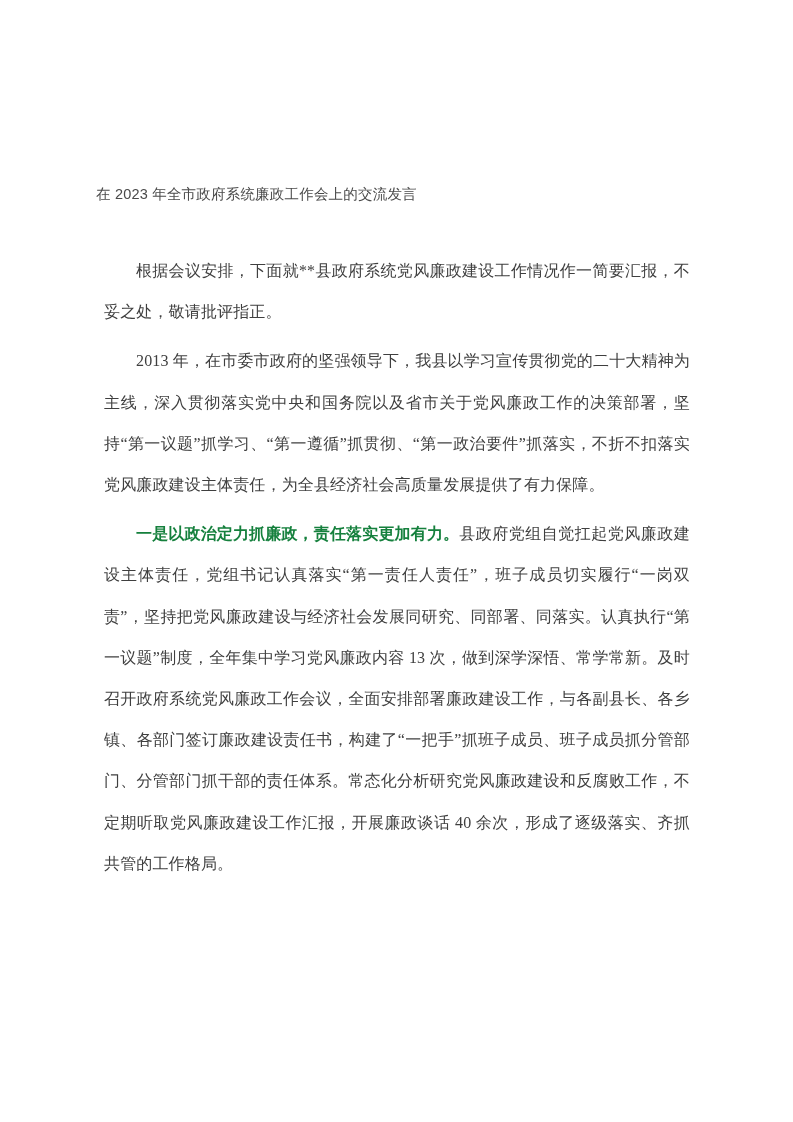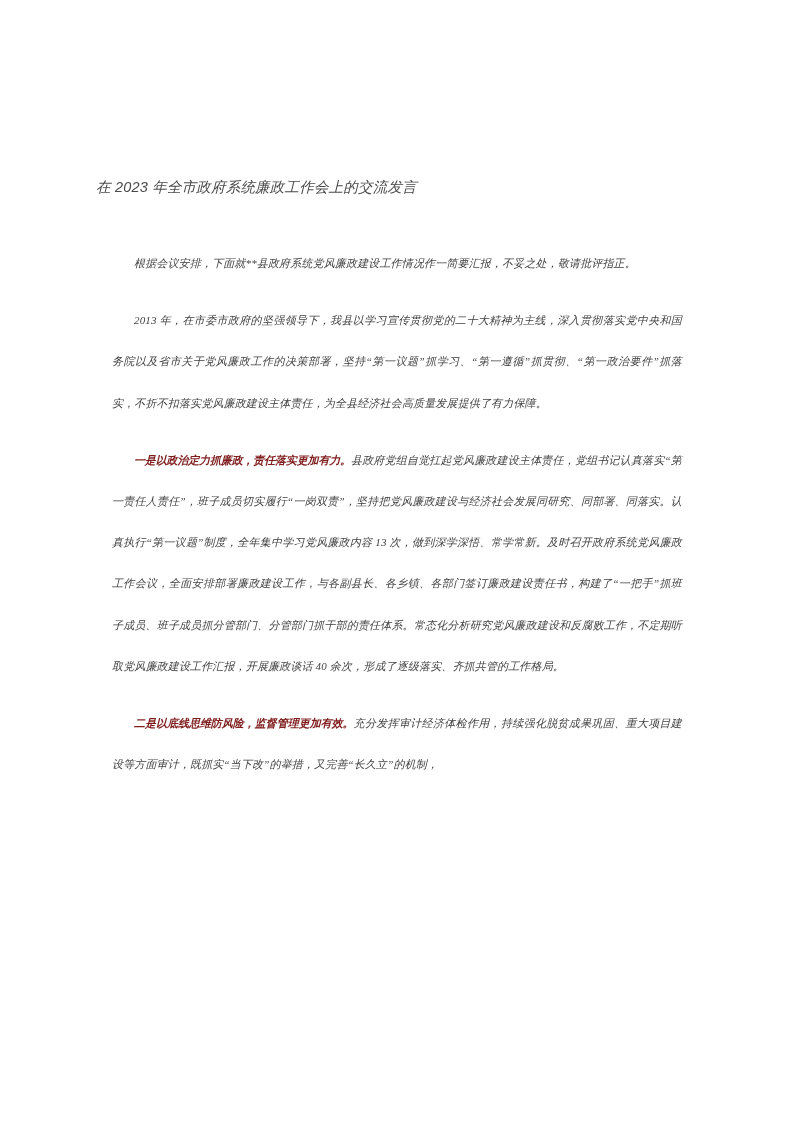--- a/index.html
+++ b/index.html
@@ -11,69 +11,65 @@
     position: relative;
     width: 793px;
     height: 1122px;
     background: #ffffff;
     overflow: hidden;
     font-family: "Liberation Serif", "DejaVu Serif", serif;
   }
   .doc-body {
     position: absolute;
     left: 96px;
-    top: 5px;
+    top: 12px;
     width: 602px;
-    font-style: italic;
   }
   .doc-title {
     font-family: "Liberation Sans", "DejaVu Sans", sans-serif;
     font-size: 14.5px;
     line-height: 20px;
     color: #4a4a4a;
     font-weight: 400;
     margin: 0;
     padding-top: 172px;
     letter-spacing: 0.2px;
     white-space: nowrap;
   }
   .para {
-    font-size: 11px;
+    font-size: 16px;
     line-height: 41.2px;
     color: #3f3f3f;
-    margin: 16px;
+    margin: 8px;
     text-align: justify;
     text-justify: inter-ideograph;
     text-indent: 2em;
     letter-spacing: 0.15px;
   }
   .para.lead {
     margin-top: 46px;
   }
   .para b {
     font-family: "Liberation Sans", "DejaVu Sans", sans-serif;
     font-weight: 700;
-    color: #7f1d1d;
+    color: #15803d;
     letter-spacing: -0.2px;
   }
 </style>
 </head>
 <body>
 
 <div class="page">
   <div class="doc-body">
 
     <h1 class="doc-title">在 2023 年全市政府系统廉政工作会上的交流发言</h1>
 
     <p class="para lead">根据会议安排，下面就**县政府系统党风廉政建设工作情况作一简要汇报，不妥之处，敬请批评指正。</p>
 
     <p class="para">2013 年，在市委市政府的坚强领导下，我县以学习宣传贯彻党的二十大精神为主线，深入贯彻落实党中央和国务院以及省市关于党风廉政工作的决策部署，坚持“第一议题”抓学习、“第一遵循”抓贯彻、“第一政治要件”抓落实，不折不扣落实党风廉政建设主体责任，为全县经济社会高质量发展提供了有力保障。</p>
 
     <p class="para">
       <b>一是以政治定力抓廉政，责任落实更加有力。</b><span>县政府党组自觉扛起党风廉政建设主体责任，党组书记认真落实“第一责任人责任”，班子成员切实履行“一岗双责”，坚持把党风廉政建设与经济社会发展同研究、同部署、同落实。认真执行“第一议题”制度，全年集中学习党风廉政内容 13 次，做到深学深悟、常学常新。及时召开政府系统党风廉政工作会议，全面安排部署廉政建设工作，与各副县长、各乡镇、各部门签订廉政建设责任书，构建了“一把手”抓班子成员、班子成员抓分管部门、分管部门抓干部的责任体系。常态化分析研究党风廉政建设和反腐败工作，不定期听取党风廉政建设工作汇报，开展廉政谈话 40 余次，形成了逐级落实、齐抓共管的工作格局。</span>
     </p>
 
-    <p class="para">
-      <b>二是以底线思维防风险，监督管理更加有效。</b><span>充分发挥审计经济体检作用，持续强化脱贫成果巩固、重大项目建设等方面审计，既抓实“当下改”的举措，又完善“长久立”的机制，</span>
-    </p>
 
   </div>
 </div>
 
 </body></html>

